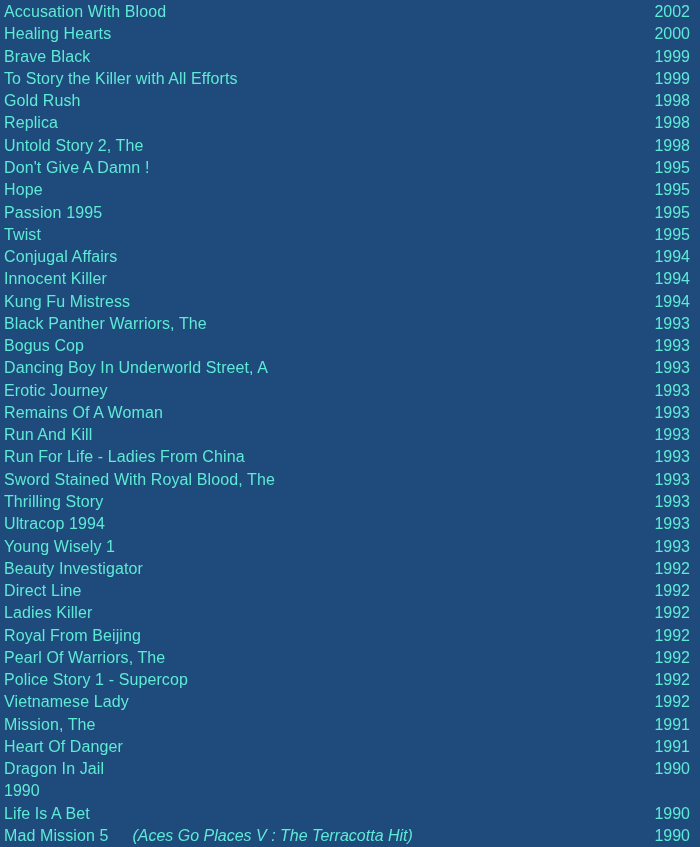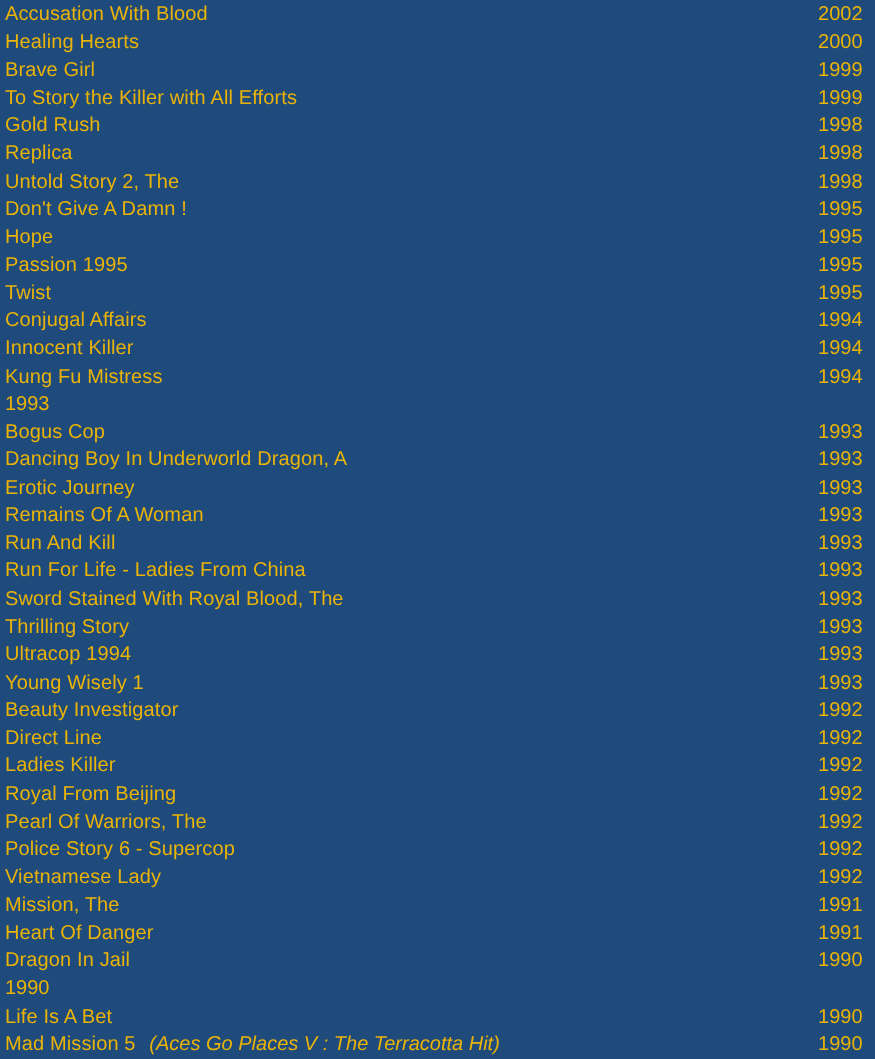--- a/index.html
+++ b/index.html
@@ -20,33 +20,33 @@
     padding: 1px 10px 0 4px;
     display: flex;
     flex-direction: column;
   }
   .row {
     flex: 1 1 auto;
     display: flex;
     align-items: center;
     justify-content: space-between;
     white-space: nowrap;
-    color: #eab308;
+    color: #5eead4;
     font-size: 16px;
   }
   .left {
     display: flex;
     align-items: baseline;
   }
   .title {
     letter-spacing: 0.1px;
   }
   .alt {
     font-style: italic;
-    margin-left: 11px;
+    margin-left: 24px;
     text-align: right;
   }
   .year {
     text-align: right;
   }
 </style>
 </head>
 <body>
 
 <main class="film-list">
@@ -57,21 +57,21 @@
       <span class="year">2002</span>
     </div>
     <div class="row">
       <span class="left">
         <span class="title">Healing Hearts</span>
       </span>
       <span class="year">2000</span>
     </div>
     <div class="row">
       <span class="left">
-        <span class="title">Brave Girl</span>
+        <span class="title">Brave Black</span>
       </span>
       <span class="year">1999</span>
     </div>
     <div class="row">
       <span class="left">
         <span class="title">To Story the Killer with All Efforts</span>
       </span>
       <span class="year">1999</span>
     </div>
     <div class="row">
@@ -128,31 +128,34 @@
       </span>
       <span class="year">1994</span>
     </div>
     <div class="row">
       <span class="left">
         <span class="title">Kung Fu Mistress</span>
       </span>
       <span class="year">1994</span>
     </div>
     <div class="row">
+      <span class="left">
+        <span class="title">Black Panther Warriors, The</span>
+      </span>
       <span class="year">1993</span>
     </div>
     <div class="row">
       <span class="left">
         <span class="title">Bogus Cop</span>
       </span>
       <span class="year">1993</span>
     </div>
     <div class="row">
       <span class="left">
-        <span class="title">Dancing Boy In Underworld Dragon, A</span>
+        <span class="title">Dancing Boy In Underworld Street, A</span>
       </span>
       <span class="year">1993</span>
     </div>
     <div class="row">
       <span class="left">
         <span class="title">Erotic Journey</span>
       </span>
       <span class="year">1993</span>
     </div>
     <div class="row">
@@ -222,21 +225,21 @@
       <span class="year">1992</span>
     </div>
     <div class="row">
       <span class="left">
         <span class="title">Pearl Of Warriors, The</span>
       </span>
       <span class="year">1992</span>
     </div>
     <div class="row">
       <span class="left">
-        <span class="title">Police Story 6 - Supercop</span>
+        <span class="title">Police Story 1 - Supercop</span>
       </span>
       <span class="year">1992</span>
     </div>
     <div class="row">
       <span class="left">
         <span class="title">Vietnamese Lady</span>
       </span>
       <span class="year">1992</span>
     </div>
     <div class="row">

